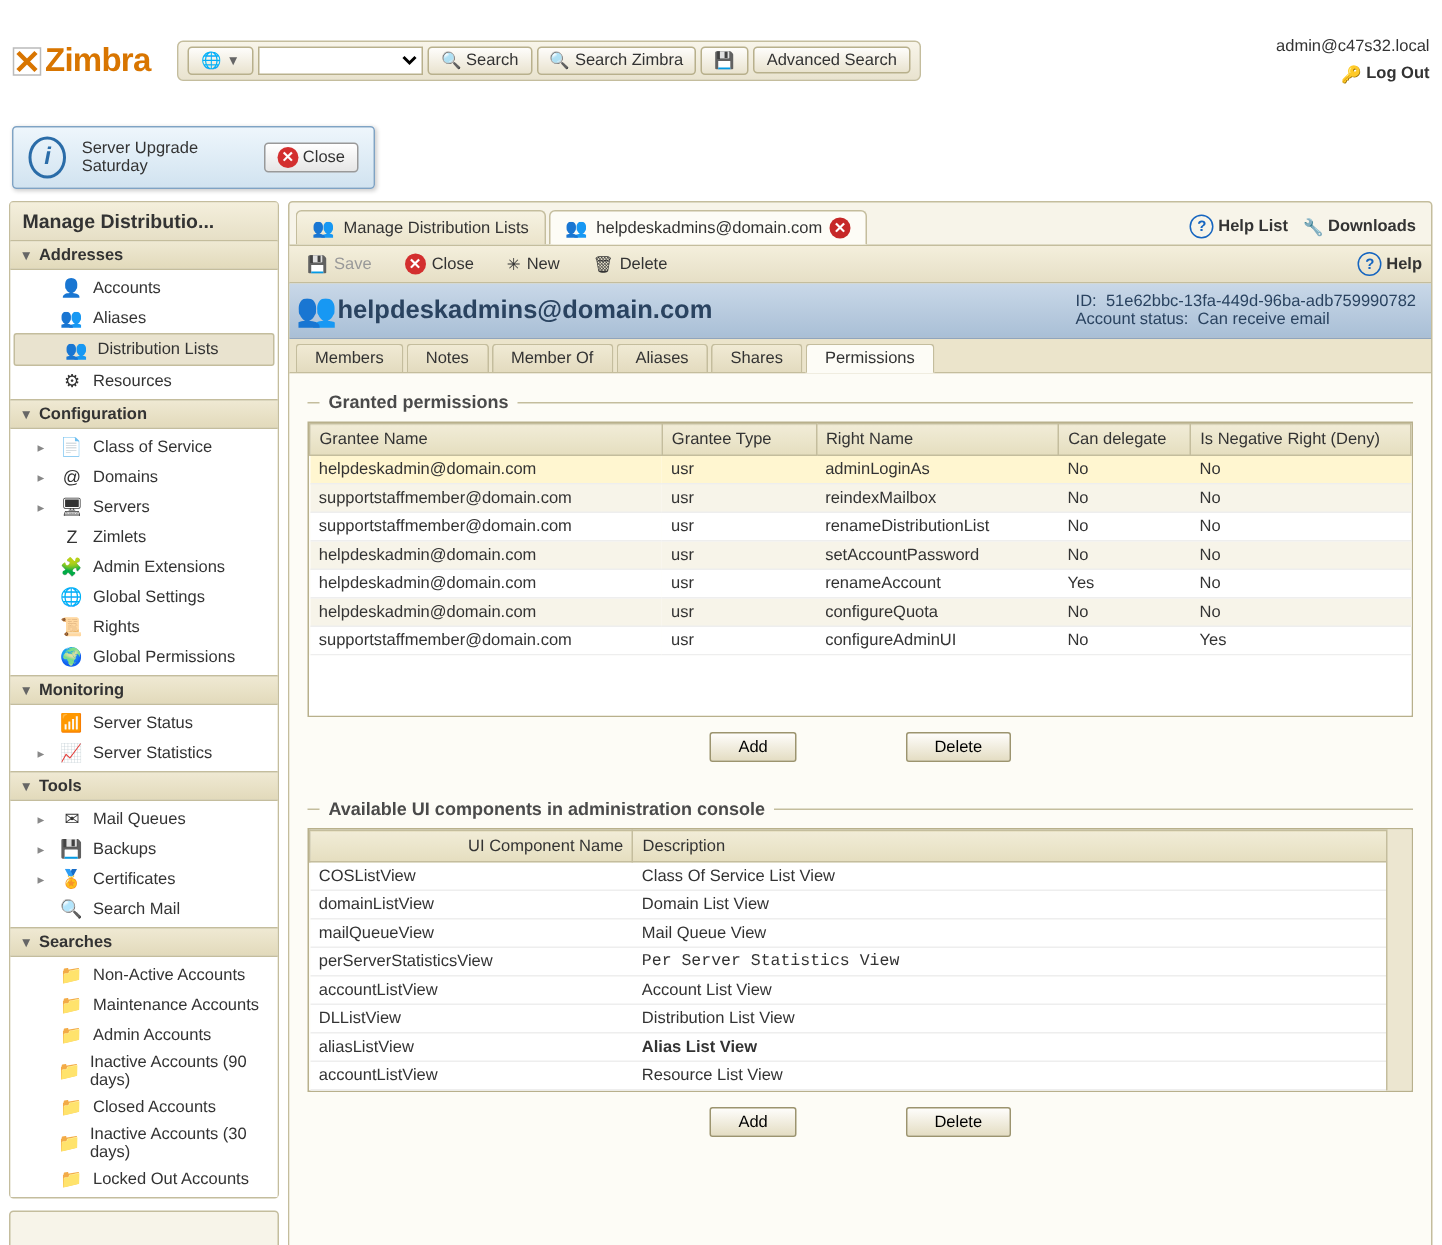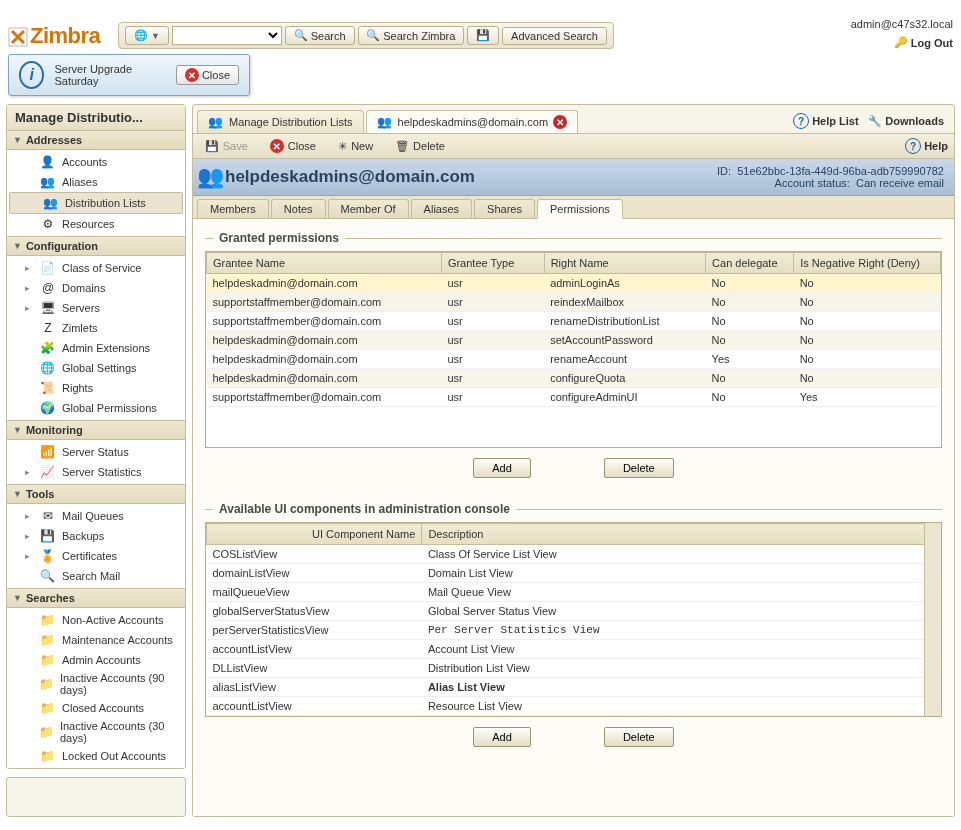--- a/index.html
+++ b/index.html
@@ -1,17 +1,17 @@
 <!DOCTYPE html>
 <html><head>
 <meta charset="utf-8">
 <style>
 html,body{margin:0;padding:0;font-family:Arial,Helvetica,sans-serif;font-size:11px;background:#fff;color:#333}
 .app{width:961px;height:830px;position:relative;background:#fff}
-.topbar{height:48px;display:flex;align-items:flex-end;padding:1px 8px;gap:8px}
+.topbar{height:48px;display:flex;align-items:center;padding:16px 8px;gap:8px}
 .logo{font-size:22px;font-weight:bold;color:#d87500;letter-spacing:-0.5px}
 .logo svg{vertical-align:middle;margin-right:2px}
 .toolbar1{background:linear-gradient(#f8f5ea,#e9e3cf);border:1px solid #c4bd9d;border-radius:4px;padding:3px 6px;display:flex;align-items:center;gap:3px;margin-left:10px}
 .tbtn{background:linear-gradient(#fefdfb,#e9e3cf);border:1px solid #b8b08c;border-radius:3px;padding:2px 8px;font-size:11px;cursor:pointer;display:inline-flex;align-items:center;gap:3px;color:#333}
 .tselect{background:#fff;border:1px solid #b8b08c;font-size:11px;height:19px}
 .userbox{margin-left:auto;text-align:right;font-size:11px}
 .logout{display:inline-flex;align-items:center;gap:3px;margin-top:6px;font-weight:bold;color:#333;cursor:pointer}
 .notice{margin:4px 8px 8px 8px;border:1px solid #7fa3c4;background:linear-gradient(#eef6fc,#d1e3f0);border-radius:3px;padding:6px 10px;display:flex;align-items:center;gap:10px;width:220px;box-shadow:1px 1px 3px rgba(0,0,0,0.2)}
 .notice .icn{width:24px;height:24px;border-radius:50%;border:2px solid #2a6ca8;color:#2a6ca8;display:flex;align-items:center;justify-content:center;font-weight:bold;font-size:16px;font-style:italic}
 .closebtn{background:linear-gradient(#fff,#e6e6e6);border:1px solid #999;border-radius:3px;padding:2px 8px;display:inline-flex;align-items:center;gap:3px;cursor:pointer}
@@ -31,21 +31,21 @@
 .tab{background:linear-gradient(#f6f2e2,#ebe4cb);border:1px solid #c4bd9d;border-bottom:none;border-radius:4px 4px 0 0;padding:3px 10px;font-size:11px;display:inline-flex;align-items:center;gap:5px;cursor:pointer}
 .tab.active{background:#fdfcf6}
 .tabclose{width:14px;height:14px;border-radius:50%;background:#c62828;color:#fff;display:inline-flex;align-items:center;justify-content:center;font-size:10px;font-weight:bold}
 .tabright{margin-left:auto;display:flex;gap:10px;padding:4px 6px;font-size:11px;font-weight:bold}
 .tabright span{cursor:pointer;display:inline-flex;align-items:center;gap:3px}
 .toolbar2{background:linear-gradient(#f4efdc,#e6dfc6);border-top:1px solid #c4bd9d;border-bottom:1px solid #c4bd9d;padding:3px 6px;display:flex;align-items:center;gap:10px}
 .tb2btn{display:inline-flex;align-items:center;gap:4px;padding:2px 6px;cursor:pointer;font-size:11px;border-radius:2px}
 .tb2btn.disabled{color:#999}
 .header{background:linear-gradient(#c9d8e8,#a9bfd6);border-bottom:1px solid #8fa5bd;padding:6px 10px;display:flex;align-items:center}
 .header h2{margin:0;font-size:17px;color:#2a4360;font-weight:bold}
-.headermeta{margin-left:auto;text-align:right;font-size:11px;color:#2a4360}
+.headermeta{margin-left:auto;font-size:11px;color:#2a4360}
 .subtabs{display:flex;background:#ebe4cb;border-bottom:1px solid #c4bd9d;padding-left:4px}
 .subtab{background:linear-gradient(#f0ead4,#e3dbbf);border:1px solid #c4bd9d;border-bottom:none;border-radius:3px 3px 0 0;padding:3px 12px;font-size:11px;margin-right:2px;margin-top:3px;cursor:pointer}
 .subtab.active{background:#fdfcf6;border-bottom:1px solid #fdfcf6;margin-bottom:-1px}
 .content{flex:1;background:#fdfcf6;padding:6px 12px;overflow:auto}
 .fieldset{margin:6px 0 14px 0}
 .legend{font-weight:bold;font-size:12px;color:#4a4a4a;margin-bottom:6px;display:flex;align-items:center}
 .legend::before{content:"";flex:0 0 8px;height:1px;background:#c4bd9d;margin-right:6px}
 .legend::after{content:"";flex:1;height:1px;background:#c4bd9d;margin-left:6px}
 .grid{border:1px solid #b8b08c}
 .grid table{width:100%;border-collapse:collapse;font-size:11px}
@@ -395,24 +395,20 @@
                     <td style="border-bottom: 1px solid rgb(238, 238, 238); padding: 3px 6px;">Class Of Service List View</td>
                   </tr>
                   <tr class="alt">
                     <td style="border-bottom: 1px solid rgb(238, 238, 238); padding: 3px 6px;">domainListView</td>
                     <td style="border-bottom: 1px solid rgb(238, 238, 238); padding: 3px 6px;">Domain List View</td>
                   </tr>
                   <tr>
                     <td style="border-bottom: 1px solid rgb(238, 238, 238); padding: 3px 6px;">mailQueueView</td>
                     <td style="border-bottom: 1px solid rgb(238, 238, 238); padding: 3px 6px;">Mail Queue View</td>
                   </tr>
-                  <tr class="alt">
-                    <td style="border-bottom: 1px solid rgb(238, 238, 238); padding: 3px 6px;">globalServerStatusView</td>
-                    <td style="border-bottom: 1px solid rgb(238, 238, 238); padding: 3px 6px;">Global Server Status View</td>
-                  </tr>
                   <tr>
                     <td style="border-bottom: 1px solid rgb(238, 238, 238); padding: 3px 6px;">perServerStatisticsView</td>
                     <td style="border-bottom: 1px solid rgb(238, 238, 238); padding: 3px 6px; font-family: Liberation Mono, monospace;">Per Server Statistics View</td>
                   </tr>
                   <tr class="alt">
                     <td style="border-bottom: 1px solid rgb(238, 238, 238); padding: 3px 6px;">accountListView</td>
                     <td style="border-bottom: 1px solid rgb(238, 238, 238); padding: 3px 6px;">Account List View</td>
                   </tr>
                   <tr>
                     <td style="border-bottom: 1px solid rgb(238, 238, 238); padding: 3px 6px;">DLListView</td>

